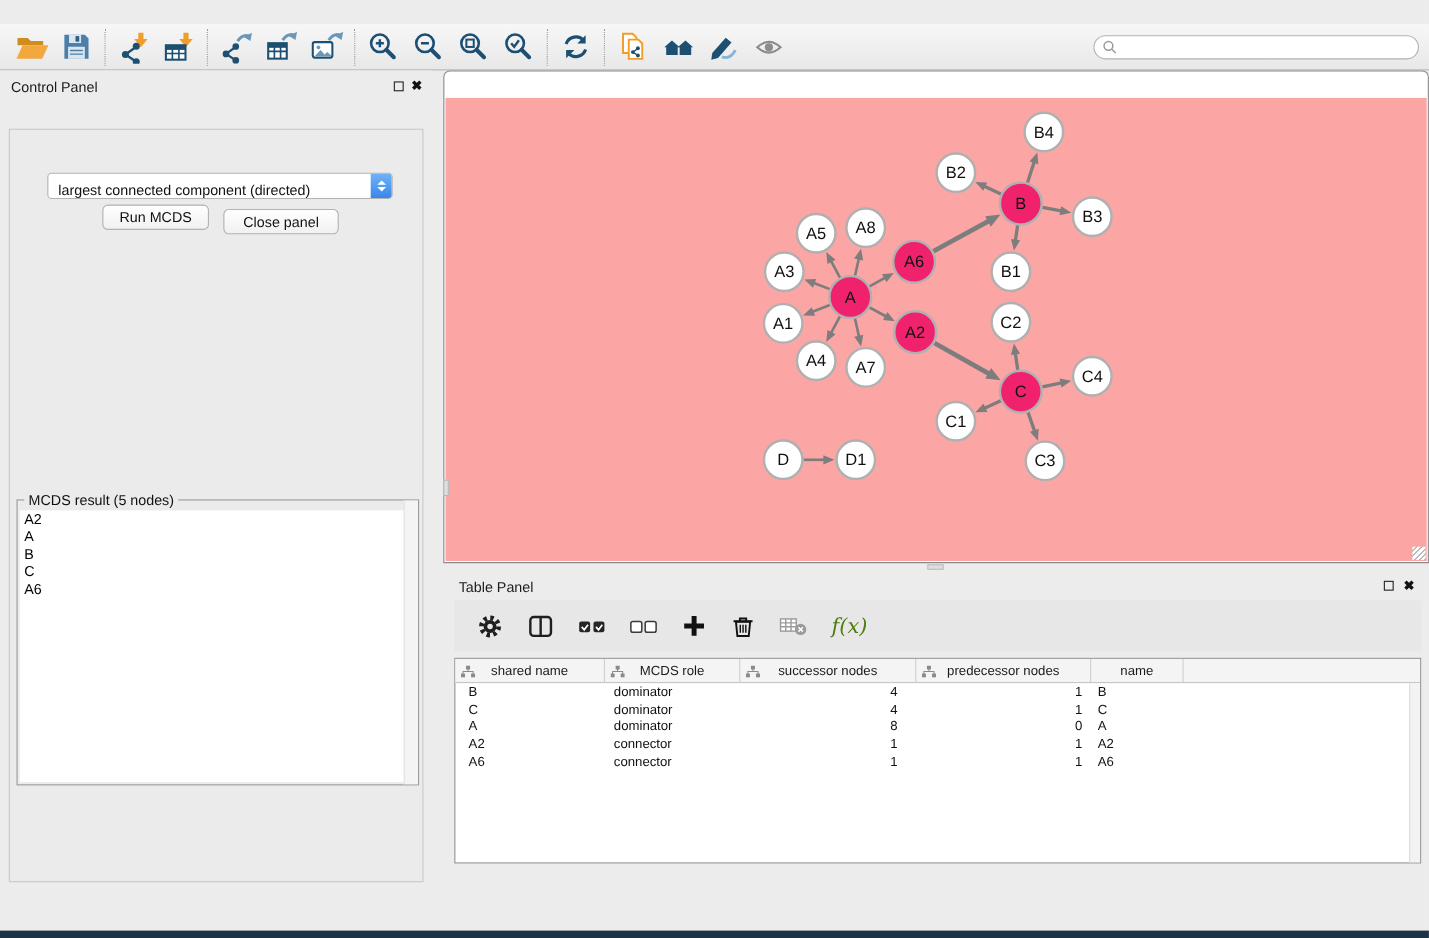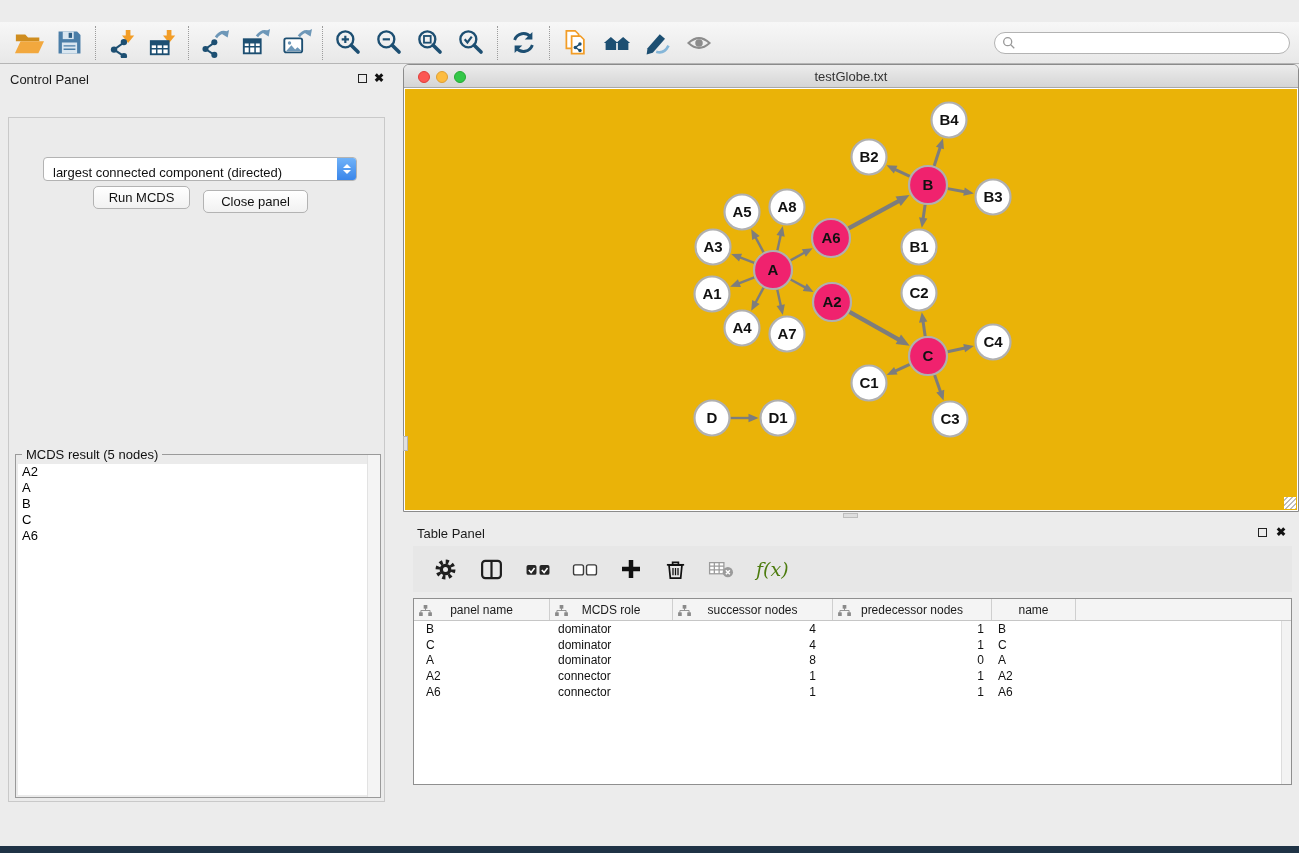--- a/index.html
+++ b/index.html
@@ -58,34 +58,34 @@
   .dd-text { flex:1; font-size:13px; padding-left:9px; color:#111; white-space:nowrap; overflow:hidden; }
   .dd-stepper { width:19px; align-self:stretch; background:linear-gradient(#70b2f8,#3a86ea);
     border-radius:0 3px 3px 0; display:flex; flex-direction:column; align-items:center; justify-content:center; }
   .tri { width:0; height:0; border-left:4px solid transparent; border-right:4px solid transparent; }
   .tri.up { border-bottom:4.5px solid #fff; margin-bottom:2px; }
   .tri.down { border-top:4.5px solid #fff; }
   .pbtn { position:absolute; background:linear-gradient(#ffffff,#f1f1f1); border:1px solid #b3b3b3;
     border-radius:5px; font-size:13px; text-align:center; color:#111; padding:0; line-height:21px; }
   .btn-run   { left:84px;  top:68px; width:97px;  height:23px; }
   .btn-close { left:194px; top:72px; width:105px; height:23px; }
-  .rgroup { position:absolute; left:6px; top:336px; width:366px; height:344px; border:1px solid #9a9a9a; }
+  .rgroup { position:absolute; left:6px; top:336px; width:366px; height:260px; border:1px solid #9a9a9a; }
   .rlegend { position:absolute; top:-8px; left:6px; background:#ebebeb; padding:0 4px; font-size:13px; color:#111; }
   .rlist { position:absolute; left:2px; top:9px; right:2px; bottom:2px; background:#fff; overflow:hidden; }
   .rscroll { position:absolute; right:0; top:0; bottom:0; width:13px; background:#f4f4f4; border-left:1px solid #e2e2e2; }
   .result-item { font-size:13px; line-height:16px; padding-left:4px; color:#000; }
 
   
   .netwin { position:absolute; left:403px; top:64px; width:896px; height:448px;
     border:1px solid #8b8b8b; border-radius:6px 6px 0 0; background:#fff; }
   .nw-title { position:relative; height:23px; background:linear-gradient(#ececec,#d5d5d5);
     border-bottom:1px solid #a8a8a8; border-radius:5px 5px 0 0;
     text-align:center; font-size:13px; line-height:23px; color:#333; }
   .nw-title .tl { top:6px; } .nw-title .tl.red{left:14px} .nw-title .tl.yellow{left:32px} .nw-title .tl.green{left:50px}
-  .nw-canvas { position:absolute; left:1px; right:1px; top:24px; bottom:1px; background:#eab308;font-weight:bold; }
+  .nw-canvas { position:absolute; left:1px; right:1px; top:24px; bottom:1px; background:#fca5a5; }
   #graph { position:absolute; inset:0; }
   .grip { position:absolute; right:1px; bottom:1px; width:12px; height:12px;
     background:repeating-linear-gradient(135deg,#fff 0 2px,#bcbcbc 2px 3.5px); }
   .vdimple { position:absolute; left:-1px; top:371px; width:5px; height:15px; background:#e0e0e0; border:1px solid #b5b5b5; }
   .hdimple { position:absolute; left:843px; top:513px; width:15px; height:5px; background:#dedede; border:1px solid #bdbdbd; }
 
   
   .tablepanel { position:absolute; left:403px; top:520px; width:896px; height:298px; background:#ececec; }
   .tp-title { position:absolute; left:14px; top:6px; font-size:13px; color:#1b1b1b; }
   .tablepanel .float-ico { top:8px; right:32px; }
@@ -290,26 +290,20 @@
             <div class="result-item">B</div>
             <div class="result-item">C</div>
             <div class="result-item">A6</div>
           </div>
         <div class="rscroll"></div>
       </div>
     </div>
   </div>
 
   <div class="netwin">
-    <div class="nw-title">
-      <span class="tl red"></span>
-      <span class="tl yellow"></span>
-      <span class="tl green"></span>
-      <span>testGlobe.txt</span>
-    </div>
     <div class="nw-canvas">
       <svg id="graph" viewBox="0 0 893 423" width="893" height="423">
           <line x1="358.57245457625567" y1="163.36136662654283" x2="349.9628749576485" y2="147.25312088850362" stroke="#7d7d7d" stroke-width="2.4"></line>
           <polygon points="346.19185678815074,140.19766753912074 354.60974250844896,147.03719968686303 347.2015164915969,150.99676876483565" fill="#7d7d7d"></polygon>
           <line x1="372.33860915637314" y1="161.47625879632093" x2="376.03441240998694" y2="144.8451441550587" stroke="#7d7d7d" stroke-width="2.4"></line>
           <polygon points="377.7698560725362,137.03564767358708 379.70053714712225,147.70862619826497 371.50056584157704,145.88641035258823" fill="#7d7d7d"></polygon>
           <line x1="349.325077653959" y1="173.84127976735095" x2="333.67801822580634" y2="167.84324031989246" stroke="#7d7d7d" stroke-width="2.4"></line>
           <polygon points="326.20804928738994,164.97975222683283 337.0488417092667,164.63737865048876 334.0421792115541,172.48084603582595" fill="#7d7d7d"></polygon>
           <line x1="349.38868096605233" y1="188.3224861772909" x2="332.59056367167807" y2="194.931581506225" stroke="#7d7d7d" stroke-width="2.4"></line>
           <polygon points="325.146036058099,197.86057597714137 332.91397347784175,190.2909558913669 335.98941767230394,198.10770988562493" fill="#7d7d7d"></polygon>
@@ -494,21 +488,21 @@
     </div>
     <div class="tbl">
       <div class="tbl-head" id="tbl-head">
           <div class="th" style="width: 136px;">
             <span class="ci"><svg viewBox="0 0 14 12" width="13" height="11">
                 <path d="M7 3v3M2 9V6h10v3" fill="none" stroke="#8a8a8a"></path>
                 <rect x="5" width="4" height="4" fill="#8a8a8a"></rect>
                 <rect y="8" width="4" height="4" fill="#8a8a8a"></rect>
                 <rect x="10" y="8" width="4" height="4" fill="#8a8a8a"></rect>
               </svg></span>
-            <span>panel name</span>
+            <span>shared name</span>
           </div>
           <div class="th" style="width: 123px;">
             <span class="ci"><svg viewBox="0 0 14 12" width="13" height="11">
                 <path d="M7 3v3M2 9V6h10v3" fill="none" stroke="#8a8a8a"></path>
                 <rect x="5" width="4" height="4" fill="#8a8a8a"></rect>
                 <rect y="8" width="4" height="4" fill="#8a8a8a"></rect>
                 <rect x="10" y="8" width="4" height="4" fill="#8a8a8a"></rect>
               </svg></span>
             <span>MCDS role</span>
           </div>

